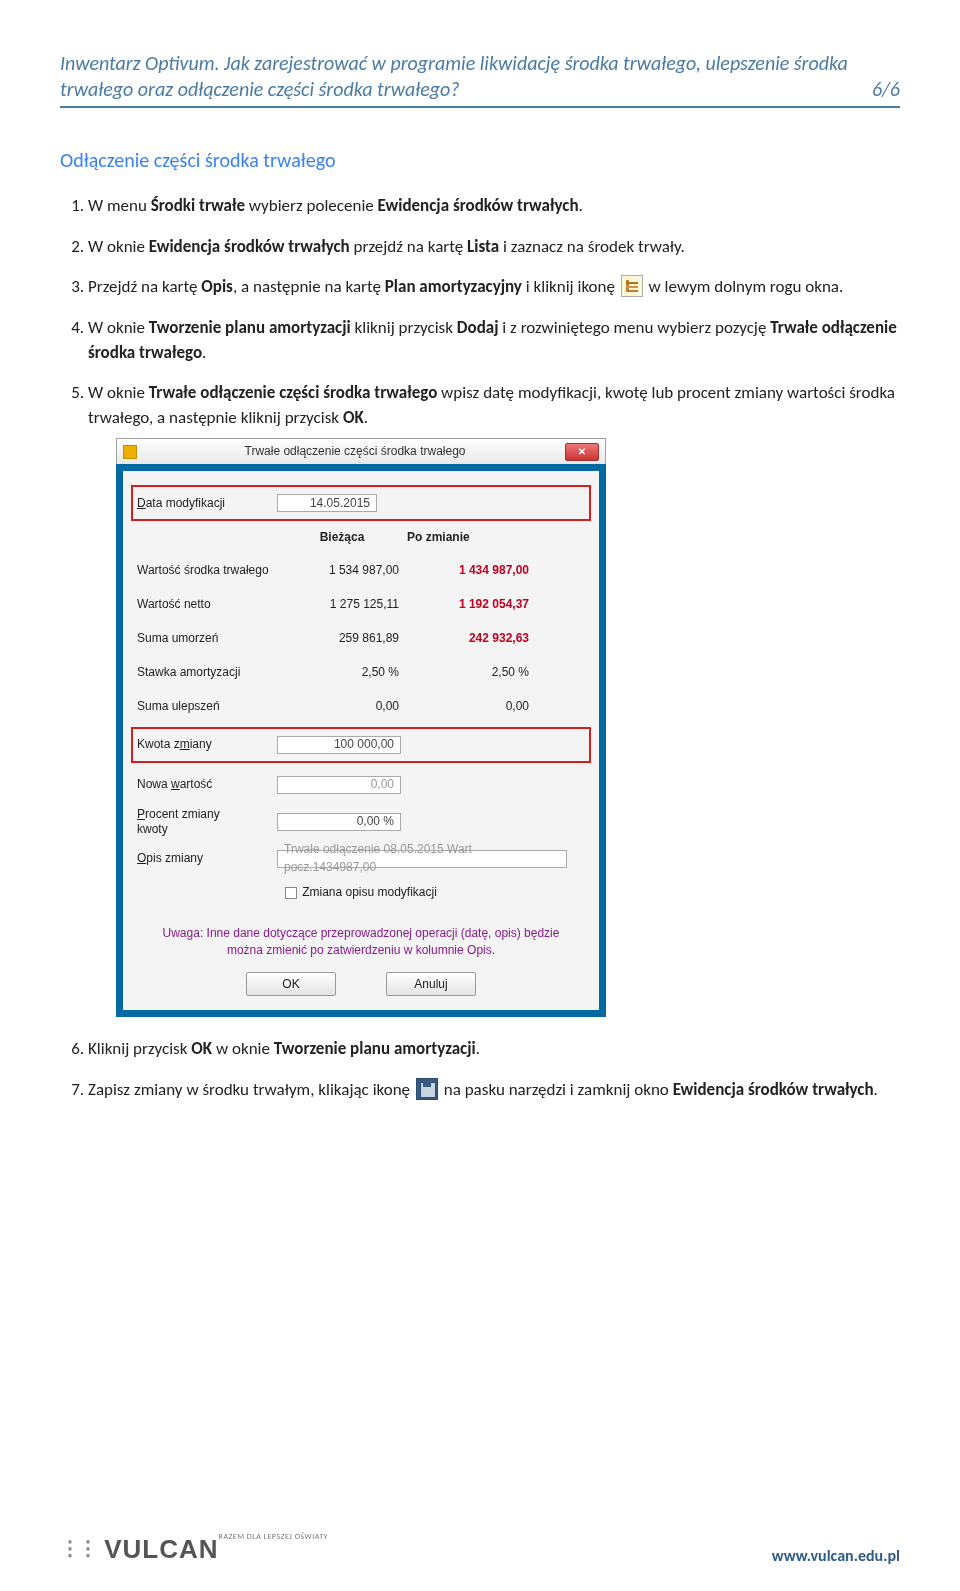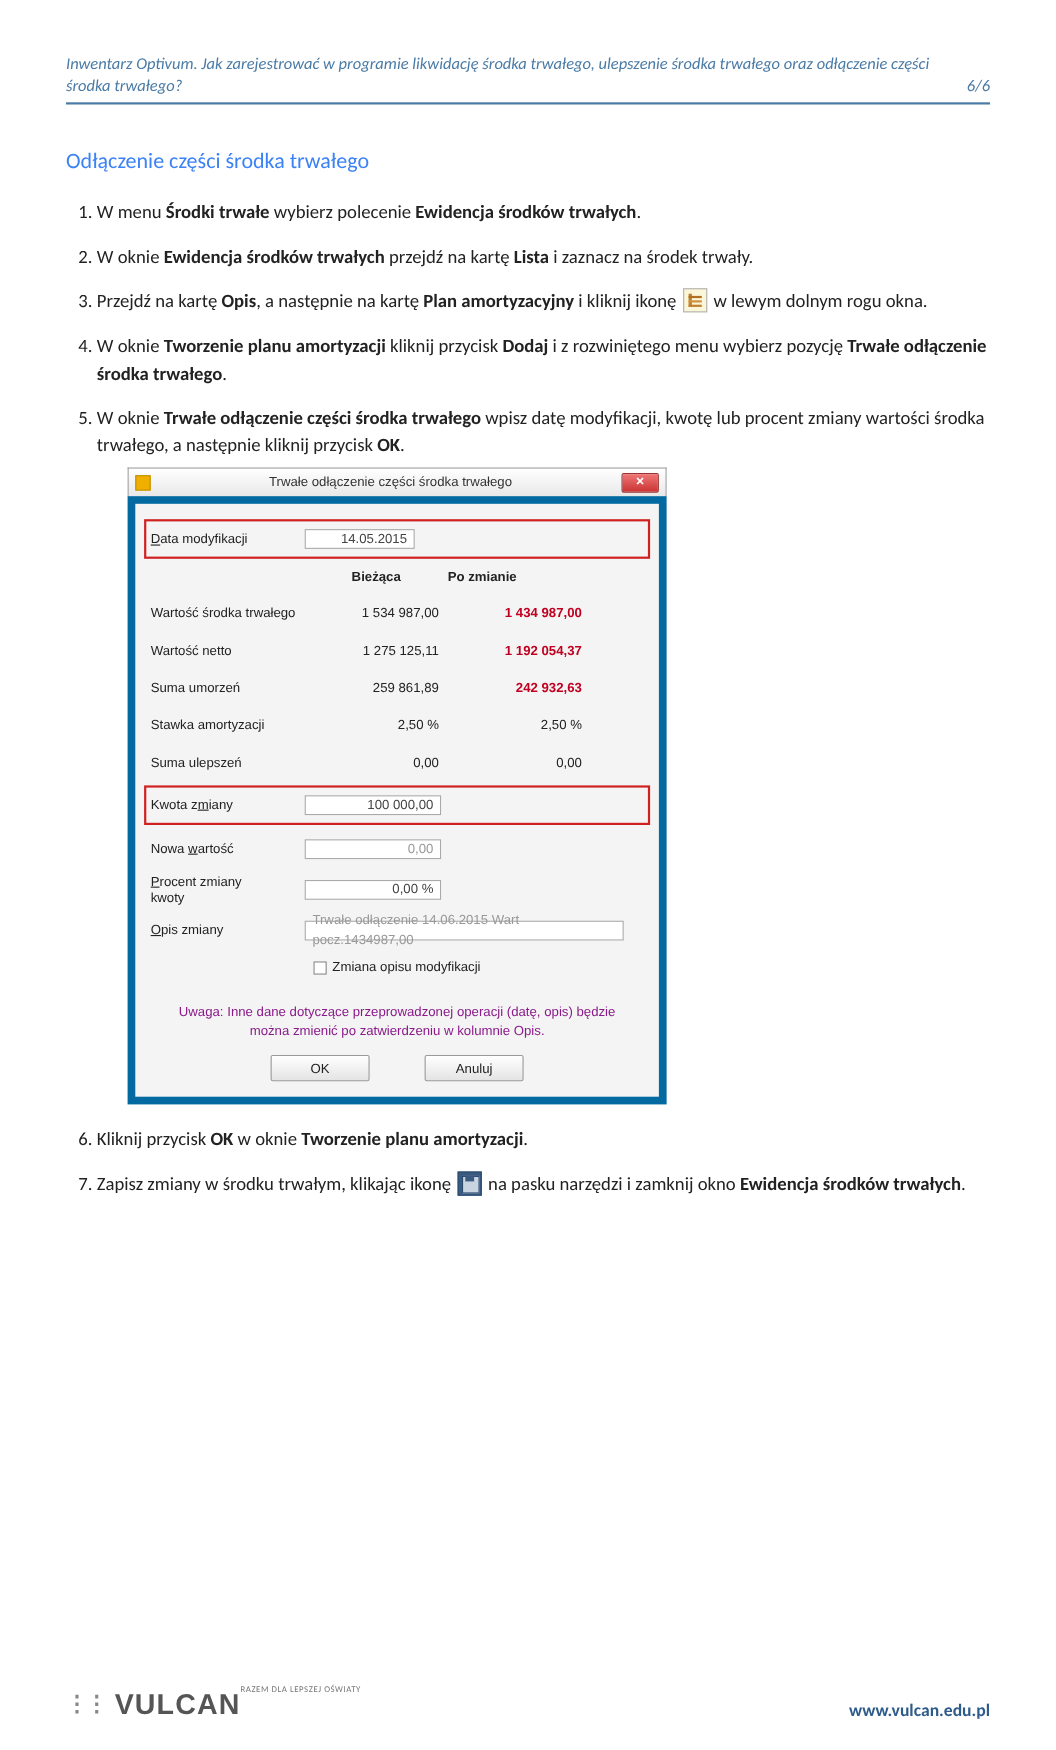--- a/index.html
+++ b/index.html
@@ -8,21 +8,21 @@
     margin: 0;
     padding: 50px 60px 30px 60px;
     width: 960px;
     color: #333;
     position: relative;
     min-height: 1591px;
   }
   .header {
     color: #4a7ba6;
     font-style: italic;
-    font-size: 15px;
+    font-size: 20px;
     line-height: 1.3;
     display: flex;
     justify-content: space-between;
     align-items: flex-end;
     border-bottom: 2px solid #4a7ba6;
     padding-bottom: 4px;
     margin-bottom: 40px;
   }
   .header-title { flex: 1; }
   .page-num { white-space: nowrap; padding-left: 20px; }
@@ -281,21 +281,21 @@
         <div class="form-row">
           <span class="lbl">Nowa <span class="u">w</span>artość</span>
           <span class="input" style="width:124px;justify-content:flex-end;color:#999">0,00</span>
         </div>
         <div class="form-row" style="height:34px">
           <span class="lbl" style="line-height:1.2"><span class="u">P</span>rocent zmiany<br>kwoty</span>
           <span class="input" style="width:124px;justify-content:flex-end">0,00 %</span>
         </div>
         <div class="form-row">
           <span class="lbl"><span class="u">O</span>pis zmiany</span>
-          <span class="input" style="width:290px;color:#999">Trwałe odłączenie 14.06.2015 Wart pocz.1434987,00</span>
+          <span class="input" style="width:290px;color:#999">Trwałe odłączenie 08.05.2015 Wart pocz.1434987,00</span>
         </div>
         <div class="form-row" style="justify-content:center">
           <span class="chk"></span>
           <span><span class="u">Z</span>miana opisu modyfikacji</span>
         </div>
 
         <div class="note">Uwaga: Inne dane dotyczące przeprowadzonej operacji (datę, opis) będzie można zmienić po zatwierdzeniu w kolumnie Opis.</div>
 
         <div class="btns">
           <span class="btn">OK</span>

